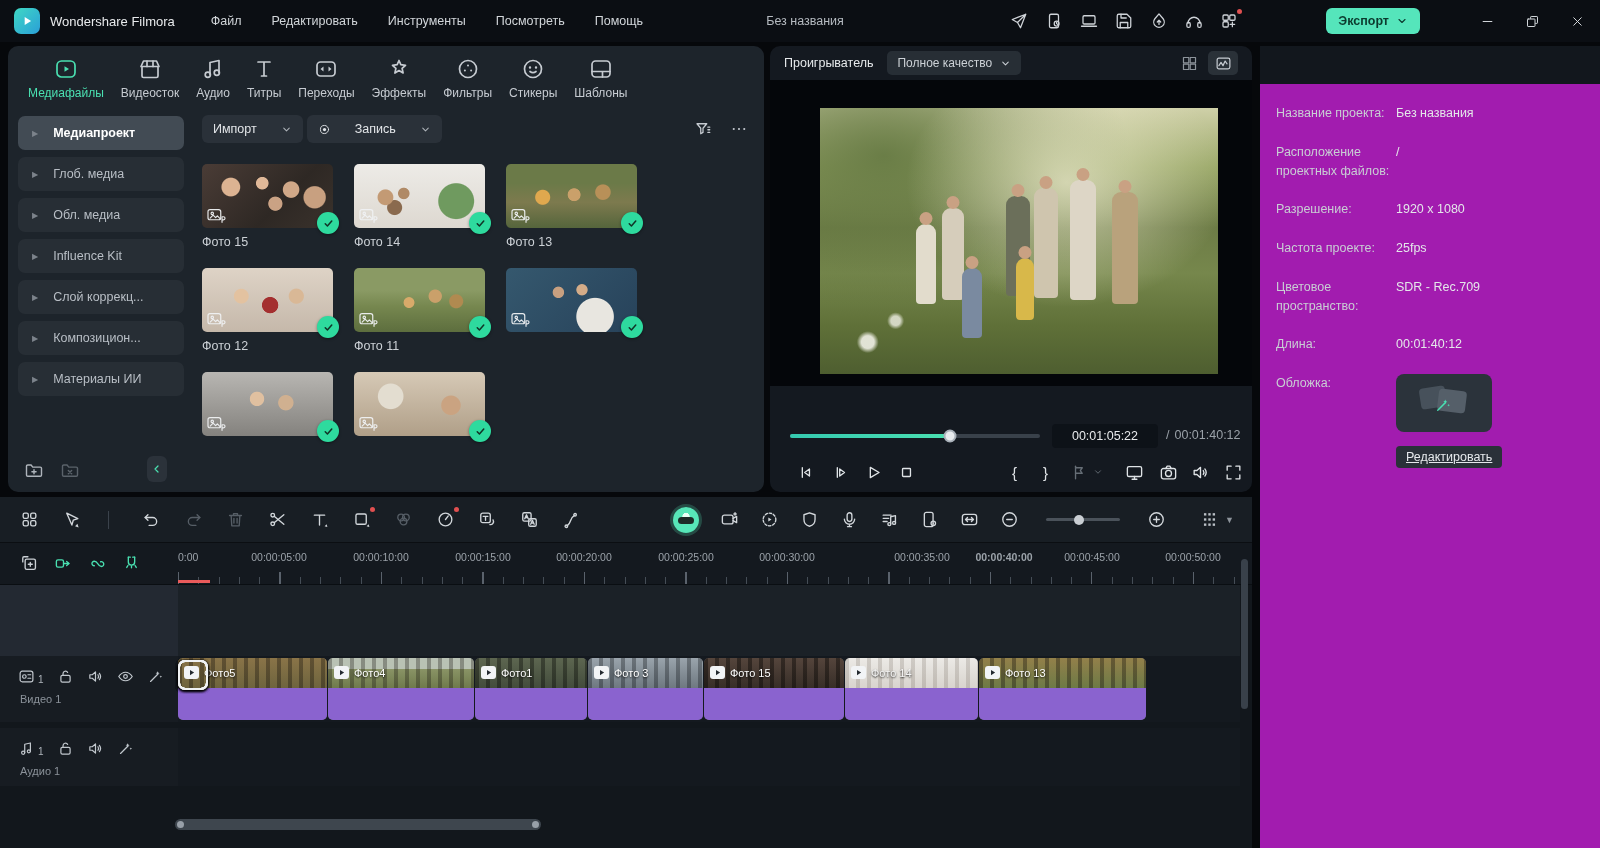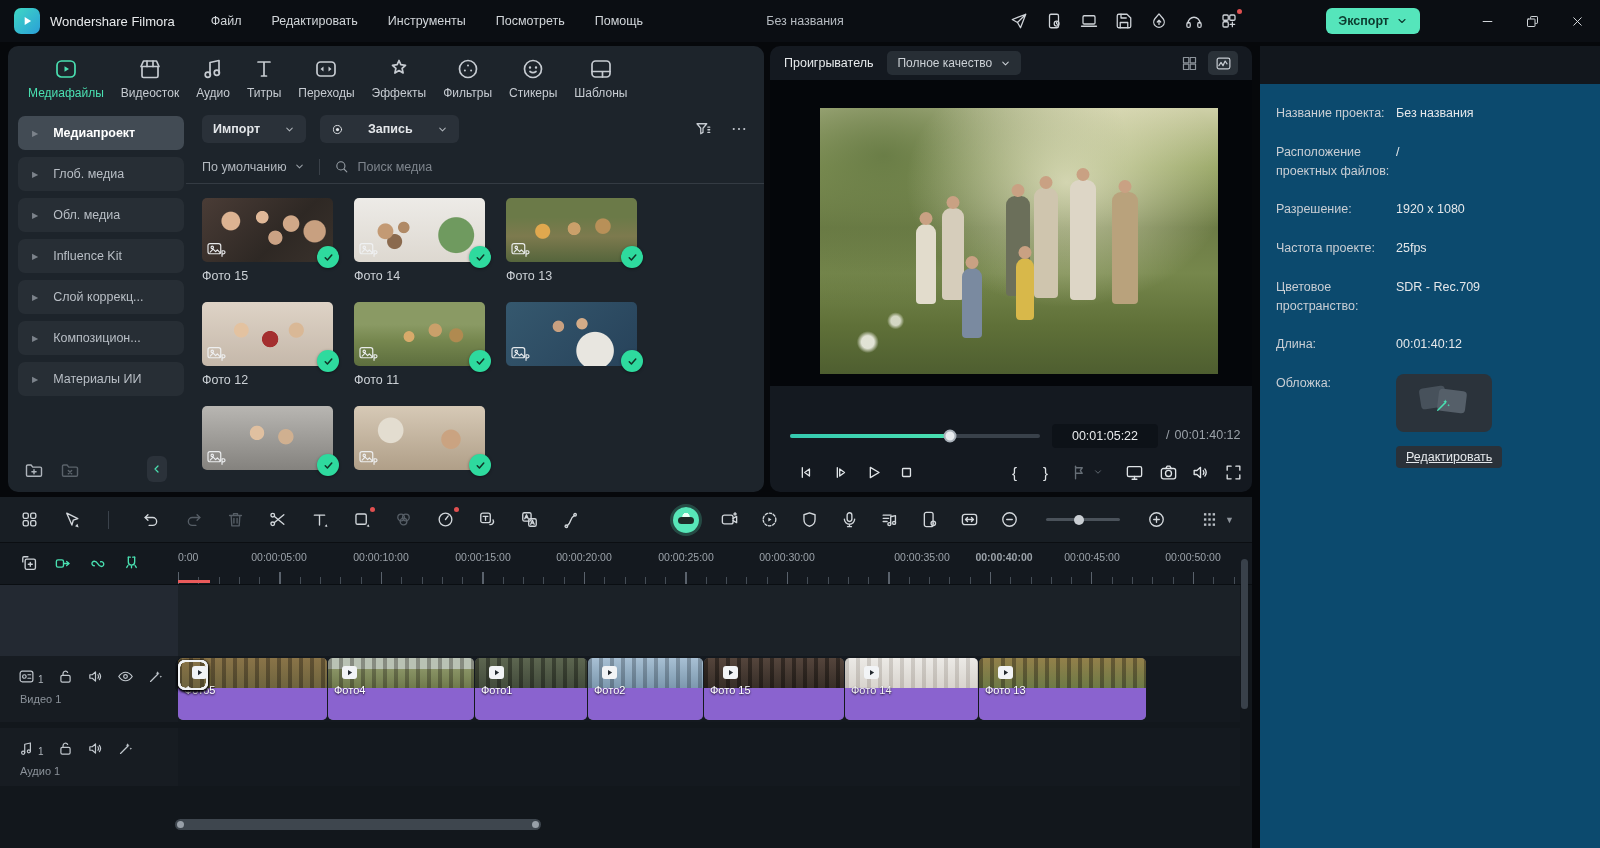--- a/index.html
+++ b/index.html
@@ -32,21 +32,21 @@
   .side-item{height:34px;margin-bottom:7px;background:#272e35;border-radius:7px;display:flex;align-items:center;color:#b9bfc6;padding-left:14px;gap:15px;}
   .side-item .arr{color:#7c838b;font-size:8px;}
   .side-item.active{background:#424b54;color:#fff;font-weight:bold;}
   .panel-bottom{position:absolute;left:16px;bottom:12px;display:flex;gap:16px;color:#aeb4bb;}
   .panel-bottom .ic{width:20px;height:20px;}
   .dim{color:#5a626a;}
   .collapse-btn{position:absolute;left:139px;bottom:10px;width:20px;height:26px;background:#2b323a;border-radius:6px;display:flex;align-items:center;justify-content:center;color:#4ae0b1;}
   .collapse-btn .ic{width:12px;height:12px;stroke-width:2.4;}
   .mp-content{position:absolute;left:178px;top:62px;right:0;bottom:0;overflow:hidden;}
   .toprow{display:flex;align-items:center;height:42px;padding:0 16px;}
-  .mbtn{background:#2a3139;border-radius:6px;height:28px;padding:0 11px;display:flex;align-items:center;gap:24px;color:#e3e6e9;margin-right:14px;font-weight:bold;}
+  .mbtn{background:#2a3139;border-radius:6px;height:28px;padding:0 11px;display:flex;align-items:center;gap:24px;color:#e3e6e9;margin-right:4px;}
   .mbtn .ic{width:13px;height:13px;}
   .mbtn .cdn{width:11px;height:11px;stroke-width:2.2;color:#aeb4ba;}
   .toprow .spacer{flex:1;}
   .toprow .ricon{color:#c6cbd1;margin-left:18px;display:flex;}
   .toprow .ricon .ic{width:18px;height:18px;}
   .searchrow{display:flex;align-items:center;height:34px;padding:0 16px;border-bottom:1px solid #343b43;color:#b4bac0;}
   .searchrow .cdn{width:11px;height:11px;stroke-width:2.2;margin-left:7px;color:#9aa1a8;}
   .vdiv{width:1px;height:16px;background:#3a4149;margin:0 14px;}
   .searchrow input{background:transparent;border:none;outline:none;color:#c6cbd1;font-family:inherit;font-size:12.5px;margin-left:9px;width:200px;}
   .searchrow input::placeholder{color:#7e858d;}
@@ -95,21 +95,21 @@
   .timetotal{position:absolute;left:396px;top:382px;color:#9aa1a8;display:flex;gap:5px;}
   .pctrl{position:absolute;left:0;right:0;bottom:6px;height:28px;display:flex;align-items:center;color:#dfe3e6;}
   .pctrl .ic{width:19px;height:19px;}
   .pc-it{display:flex;align-items:center;}
   .brace{font-size:15px;color:#dfe3e6;}
   .mkgrp{display:flex;align-items:center;gap:4px;color:#666e76;}
   .mkgrp .cdn{width:10px;height:10px;stroke-width:2.2;}
   
   .info{position:absolute;left:1260px;top:46px;width:340px;height:802px;background:#12171d;}
   .info-tab{position:absolute;left:8px;top:0;height:38px;padding:0 18px;background:#20262e;border-radius:10px 10px 0 0;display:flex;align-items:center;color:#49e0b2;font-weight:bold;}
-  .info-body{position:absolute;top:38px;left:0;right:0;bottom:0;background:#0c4a6e;}
+  .info-body{position:absolute;top:38px;left:0;right:0;bottom:0;background:#a21caf;}
   .inforow{display:flex;padding:0 16px;margin-top:20px;line-height:1.5;}
   .ilabel{width:120px;color:#c9ced4;flex:0 0 auto;}
   .ival{color:#e4e7ea;}
   .coverbox{width:96px;height:58px;background:#2b333b;border-radius:8px;position:relative;}
   .cc1,.cc2{position:absolute;border-radius:4px;}
   .cc1{left:24px;top:13px;width:26px;height:21px;background:#47515b;transform:rotate(-9deg);}
   .cc2{left:42px;top:16px;width:28px;height:22px;background:#555f69;transform:rotate(7deg);}
   .cwand{position:absolute;left:38px;top:22px;width:18px;height:18px;color:#49e0b2;}
   .cwand .ic{width:18px;height:18px;stroke-width:1.9;}
   .editlink{display:inline-block;margin:14px 0 0 136px;background:#2a3139;padding:4px 10px;border-radius:4px;color:#e6e9ec;text-decoration:underline;}
@@ -163,21 +163,21 @@
   .cthumb{height:30px;}
   .k1{background-color:#82704a;background-image:repeating-linear-gradient(90deg,rgba(18,14,10,.35) 0 4px,transparent 4px 11px),linear-gradient(#8a7448,#6e643e);}
   .k2{background-image:repeating-linear-gradient(90deg,rgba(18,14,10,.3) 0 4px,transparent 4px 11px),linear-gradient(#b9c2b4 0 35%,#8a9466 35%,#6f7a4c);}
   .k3{background-image:repeating-linear-gradient(90deg,rgba(10,12,8,.4) 0 4px,transparent 4px 11px),linear-gradient(#5d6650,#434c3c);}
   .k4{background-image:repeating-linear-gradient(90deg,rgba(20,24,28,.35) 0 4px,transparent 4px 11px),linear-gradient(#9aa4ac,#6e7880);}
   .k5{background-image:repeating-linear-gradient(90deg,rgba(30,40,50,.3) 0 4px,transparent 4px 11px),linear-gradient(#a8c0d4,#7c98ae);}
   .k6{background-image:repeating-linear-gradient(90deg,rgba(10,8,6,.45) 0 4px,transparent 4px 11px),linear-gradient(#55453c,#372e28);}
   .k7{background-image:repeating-linear-gradient(90deg,rgba(120,110,100,.25) 0 4px,transparent 4px 11px),linear-gradient(#eceae6,#d8d4ce);}
   .k8{background-image:repeating-linear-gradient(90deg,rgba(18,14,10,.35) 0 4px,transparent 4px 11px),linear-gradient(#93804a,#6d7a46);}
   .cband{height:32px;background:#8a63cf;}
-  .cliplab{position:absolute;left:6px;top:8px;display:flex;align-items:center;gap:5px;color:#fff;font-size:11px;text-shadow:0 1px 2px rgba(0,0,0,.85);white-space:nowrap;flex-direction:column;}
+  .cliplab{position:absolute;left:6px;top:8px;display:flex;align-items:center;gap:5px;color:#fff;font-size:11px;text-shadow:0 1px 2px rgba(0,0,0,.85);white-space:nowrap;}
   .cbadge{width:15px;height:13px;background:#f2f4f6;border-radius:3px;display:flex;align-items:center;justify-content:center;color:#23292f;flex:0 0 auto;}
   .cbadge .ic{width:9px;height:9px;}
   .trs{position:absolute;top:2px;width:30px;height:30px;border-radius:7px;border:2px solid #f0f2f4;box-shadow:0 1px 3px rgba(0,0,0,.55);z-index:5;}
   .trs:nth-of-type(1){left:133px;background:radial-gradient(circle at 50% 45%,#e85a9a 0 30%,transparent 32%),linear-gradient(#f2f0ee,#d8d4d0);}
   .trs:nth-of-type(2){left:279px;background:linear-gradient(#b8c8d8 0 40%,#8a7a5a 40% 70%,#5a6a4a);}
   .trs:nth-of-type(3){left:391px;background:linear-gradient(135deg,#8a8f96,#565b62);}
   .trs:nth-of-type(4){left:506px;background:linear-gradient(#9a8ab8 0 50%,#6a5a8a);}
   .trs:nth-of-type(5){left:646px;background:radial-gradient(circle at 45% 45%,#e8b868 0 22%,transparent 24%),linear-gradient(#cfe0e8,#b0c8d0);}
   .trs:nth-of-type(6){left:779px;background:linear-gradient(90deg,#3a4248 0 30%,#aebec6 45% 55%,#2e363c 70%);}
   .trs:nth-of-type(7){left:946px;background:radial-gradient(circle at 50% 50%,#58c878 0 25%,transparent 27%),linear-gradient(135deg,#143024,#0e2018);}
@@ -724,31 +724,20 @@
       <span class="ricon">
           <svg class="ic">
             <use href="#s-funnel"></use>
           </svg>
         </span>
       <span class="ricon">
           <svg class="ic">
             <use href="#s-dots"></use>
           </svg>
         </span>
-    </div>
-    <div class="searchrow">
-      <span>По умолчанию</span>
-      <svg class="ic cdn">
-          <use href="#s-chevdown"></use>
-        </svg>
-      <span class="vdiv"></span>
-      <svg class="ic si">
-          <use href="#s-search"></use>
-        </svg>
-      <input type="text" placeholder="Поиск медиа" style="">
     </div>
     <div class="grid">
       <div class="card">
         <div class="thumb p15">
           <span class="badge">
               <svg class="ic">
                 <use href="#s-photobadge"></use>
               </svg>
             </span>
           <span class="check">
@@ -1273,29 +1262,29 @@
       <div class="cliplab">
           <span class="cbadge">
             <svg class="ic">
               <use href="#s-play"></use>
             </svg>
           </span>
           <span>Фото1</span>
         </div>
     </div>
     <div class="clip">
-      <div class="cthumb k5"></div>
+      <div class="cthumb k4"></div>
         <div class="cband"></div>
       <div class="cliplab">
           <span class="cbadge">
             <svg class="ic">
               <use href="#s-play"></use>
             </svg>
           </span>
-          <span>Фото2</span>
+          <span>Фото 3</span>
         </div>
     </div>
     <div class="clip">
       <div class="cthumb k6"></div>
         <div class="cband"></div>
       <div class="cliplab">
           <span class="cbadge">
             <svg class="ic">
               <use href="#s-play"></use>
             </svg>

